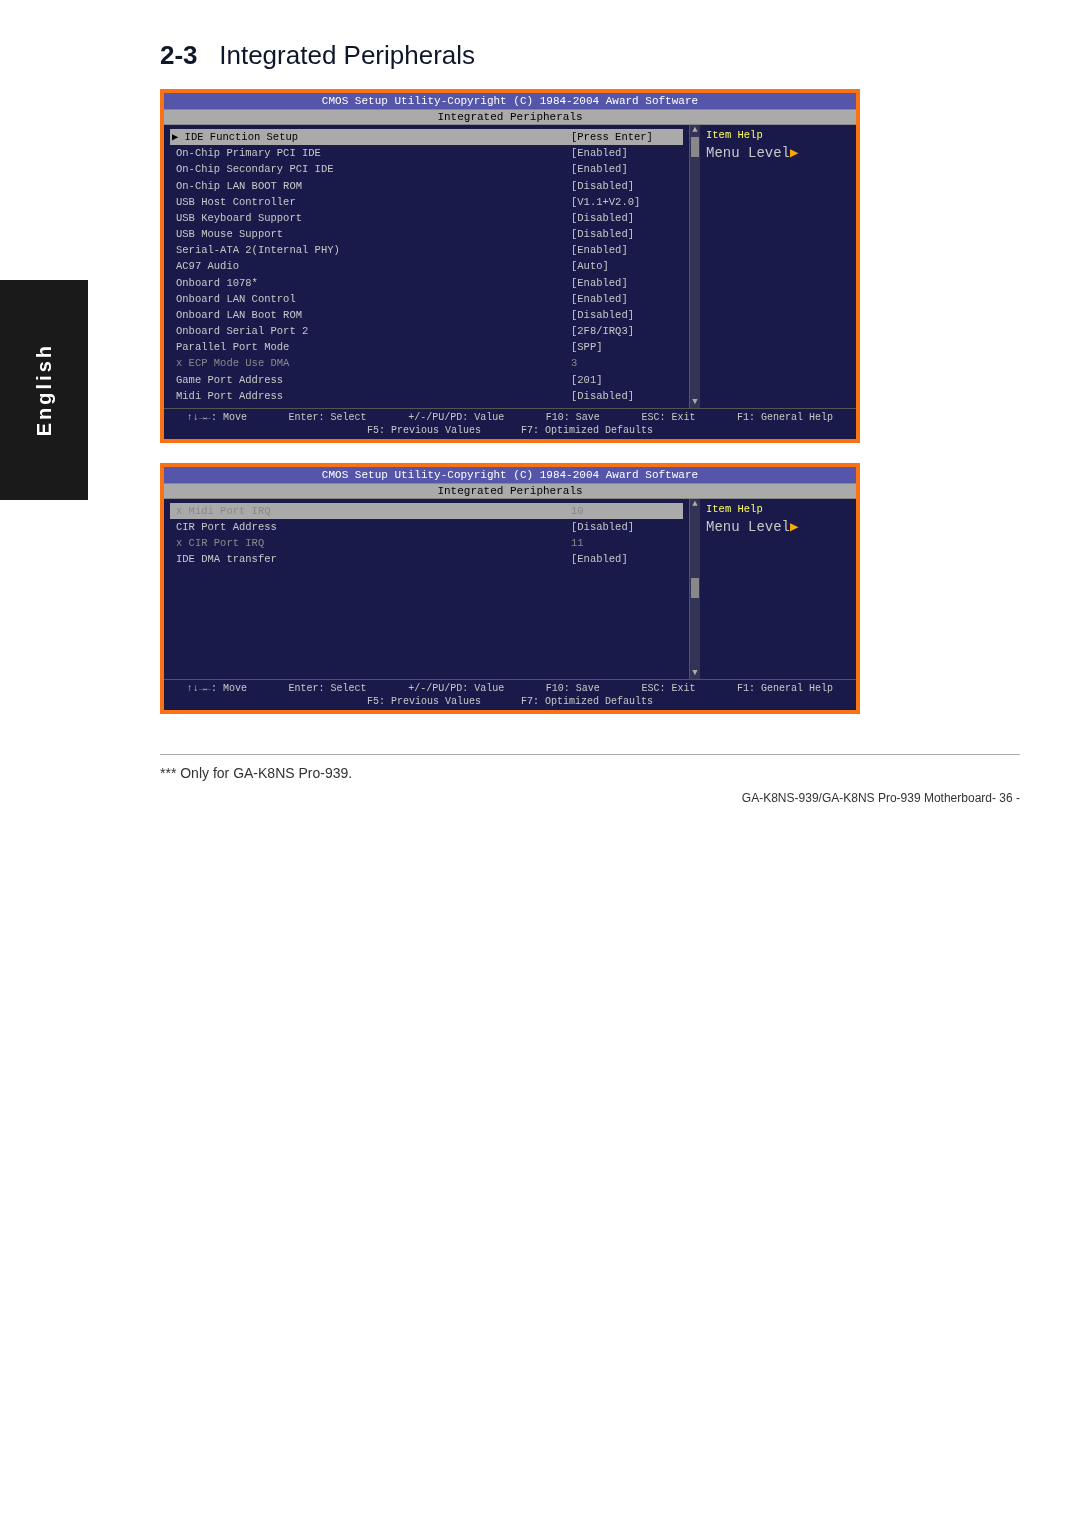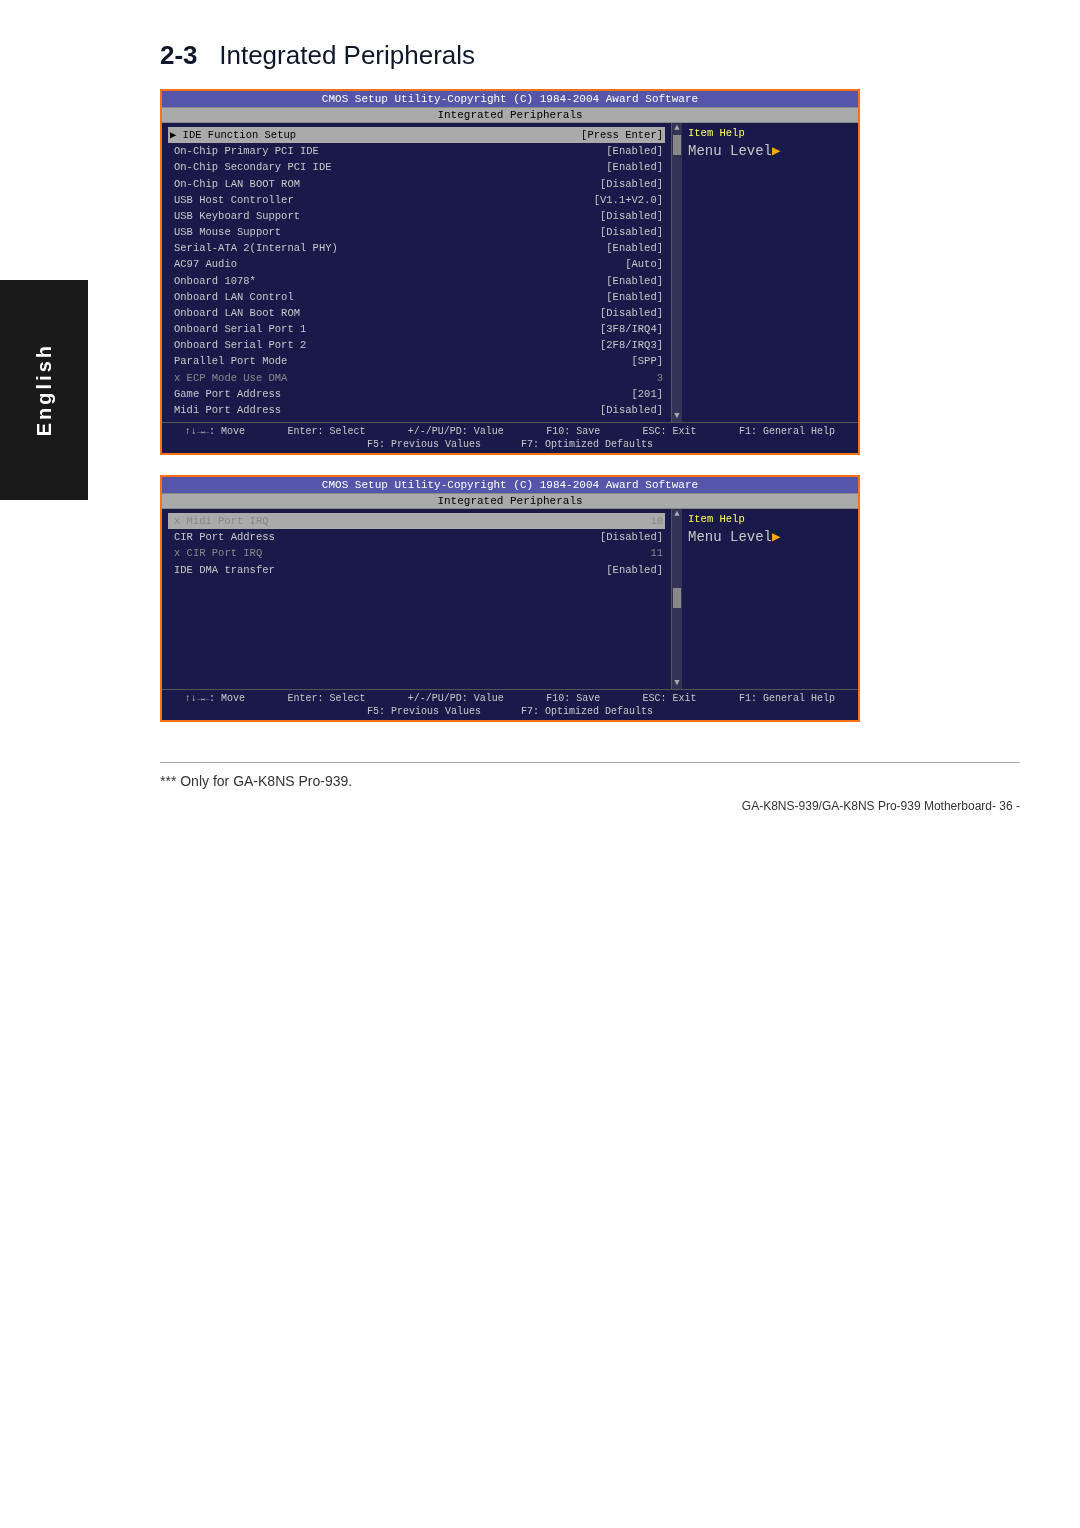--- a/index.html
+++ b/index.html
@@ -44,21 +44,21 @@
       font-weight: normal;
       color: #0f172a;
       margin-bottom: 18px;
     }
     .section-title .section-num {
       font-weight: bold;
     }
 
     
     .bios-screen {
-      border: 2px solid #f97316;
+      border: 4px solid #f97316;
       background: #d946ef;
       color: #c8c8c8;
       font-family: 'Courier New', monospace;
       font-size: 11px;
       width: 700px;
       margin-bottom: 20px;
     }
 
     .bios-title-bar {
       background: #5555aa;
@@ -82,21 +82,21 @@
       background: #1a1a4a;
     }
 
     .bios-left {
       flex: 1;
       padding: 4px 6px;
       border-right: 1px solid #555;
     }
 
     .bios-right {
-      width: 176px;
+      width: 156px;
       padding: 4px 6px;
       font-size: 10px;
     }
 
     .bios-row {
       display: flex;
       justify-content: space-between;
       padding: 1px 2px;
       font-size: 10.5px;
       line-height: 1.35;
@@ -110,21 +110,21 @@
     }
 
     .bios-row-label {
       flex: 1;
       padding-left: 4px;
     }
     .bios-row-label.arrow-item {
       padding-left: 0;
     }
     .bios-row-value {
-      text-align: right;
+      text-align: left;
       min-width: 110px;
     }
 
     .bios-scrollbar {
       width: 10px;
       background: #333355;
       display: flex;
       flex-direction: column;
       align-items: center;
       padding: 1px 0;
@@ -253,24 +253,20 @@
             </div>
             <div class="bios-row">
               <span class="bios-row-label">Onboard LAN Control</span>
               <span class="bios-row-value">[Enabled]</span>
             </div>
             <div class="bios-row">
               <span class="bios-row-label">Onboard LAN Boot ROM</span>
               <span class="bios-row-value">[Disabled]</span>
             </div>
             <div class="bios-row">
-              <span class="bios-row-label">Onboard Serial Port 1</span>
-              <span class="bios-row-value">[3F8/IRQ4]</span>
-            </div>
-            <div class="bios-row">
               <span class="bios-row-label">Onboard Serial Port 2</span>
               <span class="bios-row-value">[2F8/IRQ3]</span>
             </div>
             <div class="bios-row">
               <span class="bios-row-label">Parallel Port Mode</span>
               <span class="bios-row-value">[SPP]</span>
             </div>
             <div class="bios-row dimmed">
               <span class="bios-row-label">x  ECP Mode Use DMA</span>
               <span class="bios-row-value">3</span>

